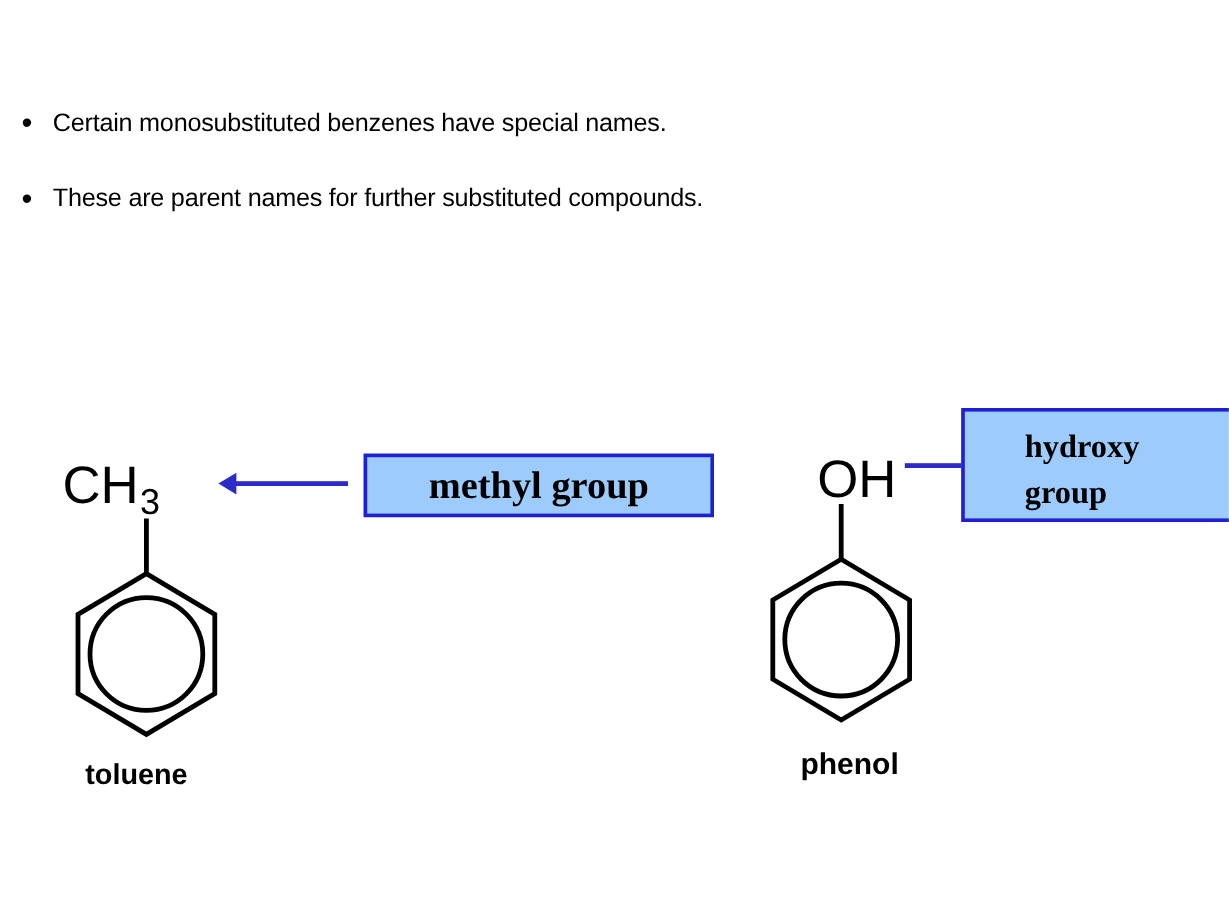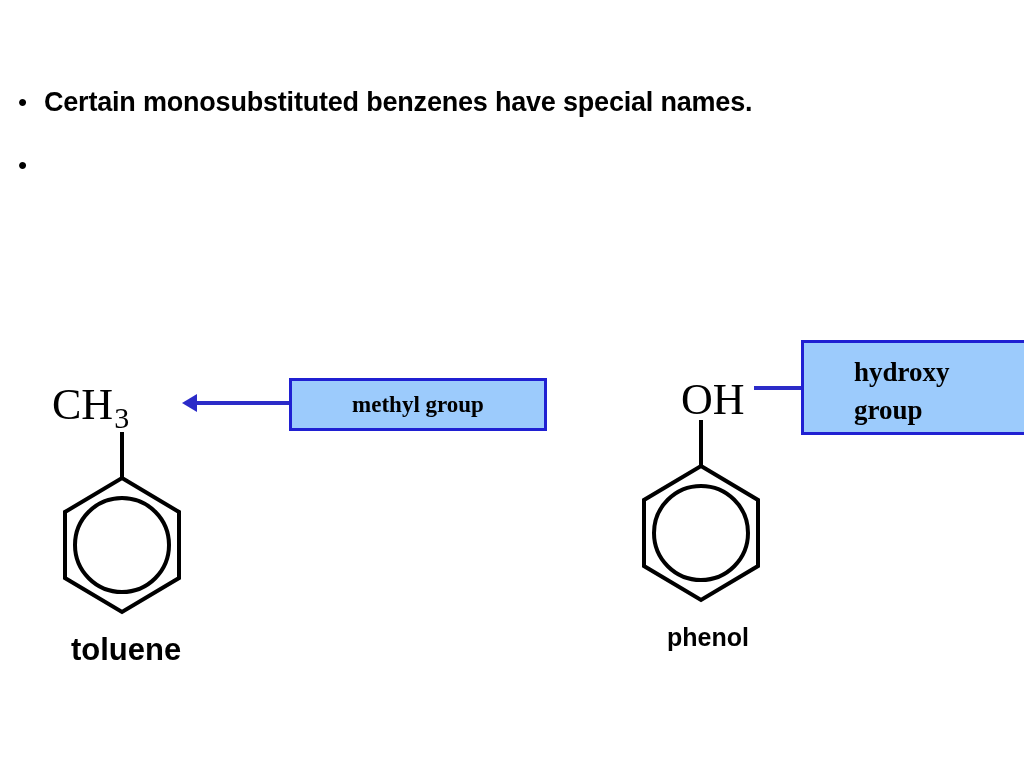--- a/index.html
+++ b/index.html
@@ -32,22 +32,22 @@
     width: 30px;
     flex: 0 0 30px;
     font-size: 26px;
     line-height: 40px;
     text-align: left;
     padding-left: 4px;
     box-sizing: border-box;
   }
   .bullet-text {
     flex: 1 1 auto;
-    font-size: 27px;
-    font-weight: bold;
+    font-size: 21px;
+    font-weight: normal;
     line-height: 41px;
     letter-spacing: -0.2px;
   }
   .bullet-text.justify {
     text-align: justify;
     text-align-last: left;
     width: 805px;
     flex: 0 0 805px;
   }
   .bullet-text.plain {
@@ -62,21 +62,21 @@
   #toluene-structure { left: 50px; top: 370px; }
   #phenol-structure  { left: 630px; top: 360px; }
 
   .formula-label {
     position: absolute;
     font-size: 44px;
     font-weight: 400;
     letter-spacing: 0px;
     white-space: nowrap;
     line-height: 1;
-    font-family: Liberation Serif, serif;
+    font-family: Liberation Sans, sans-serif;
   }
   .formula-label sub {
     font-size: 30px;
     vertical-align: baseline;
     position: relative;
     top: 9px;
     left: 1px;
   }
   #ch3-label { left: 52px; top: 383px; }
   #oh-label  { left: 681px; top: 378px; }
@@ -84,39 +84,39 @@
   .ring-svg { position: absolute; }
   #toluene-ring { left: 52px; top: 420px; }
   #phenol-ring  { left: 632px; top: 408px; }
 
   .compound-name {
     position: absolute;
     font-weight: bold;
     white-space: nowrap;
     line-height: 1;
   }
-  #toluene-name { left: 71px; top: 634px; font-size: 31px; }
+  #toluene-name { left: 71px; top: 634px; font-size: 24px; }
   #phenol-name  { left: 667px; top: 625px; font-size: 25px; }
 
   
   .callout-box {
     position: absolute;
     background: #9ccbfc;
     border: 3px solid #2020d2;
     box-sizing: border-box;
     font-family: "Liberation Serif", serif;
     font-weight: bold;
     color: #000000;
   }
   #methyl-group-box {
-    left: 289px;
+    left: 303px;
     top: 378px;
-    width: 258px;
+    width: 292px;
     height: 53px;
-    font-size: 23px;
+    font-size: 32px;
     line-height: 47px;
     text-align: center;
   }
   #hydroxy-group-box {
     left: 801px;
     top: 340px;
     width: 232px;
     height: 95px;
     font-size: 27px;
     padding: 10px 0 0 50px;
@@ -158,20 +158,21 @@
 
 <div class="bullets">
 
   <div class="bullet-row">
     <span class="bullet-dot">•</span>
     <span class="bullet-text justify">Certain monosubstituted benzenes have special names.</span>
   </div>
 
   <div class="bullet-row">
     <span class="bullet-dot">•</span>
+    <span class="bullet-text plain">These are parent names for further substituted compounds.</span>
   </div>
 
 </div>
 
 <div class="molecule" id="toluene-structure"></div>
 
 <div class="formula-label" id="ch3-label"><span>CH</span><sub>3</sub></div>
 
 <svg class="ring-svg" id="toluene-ring" width="150" height="200">
 

